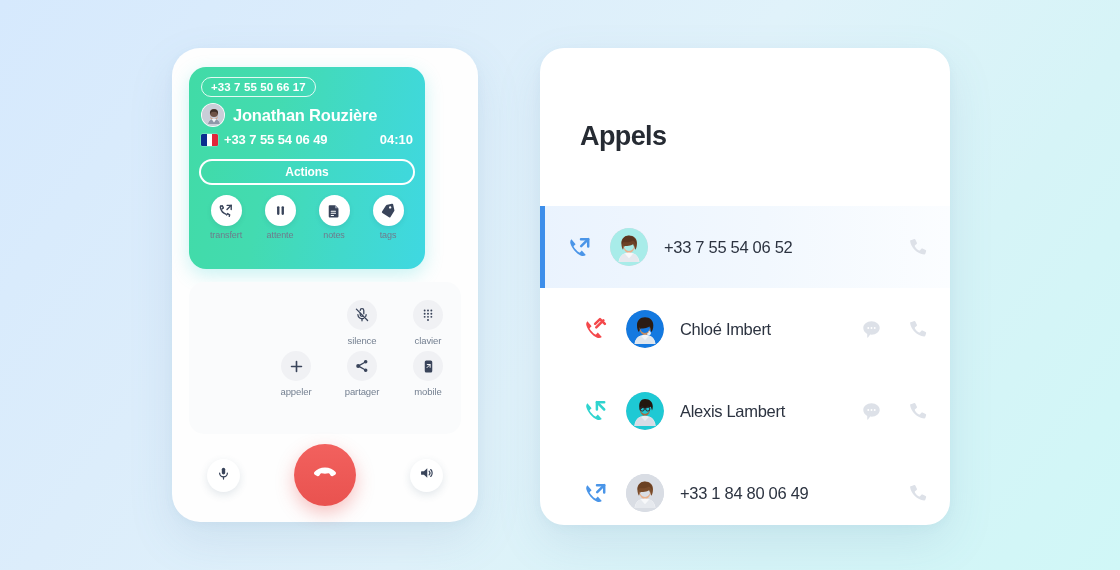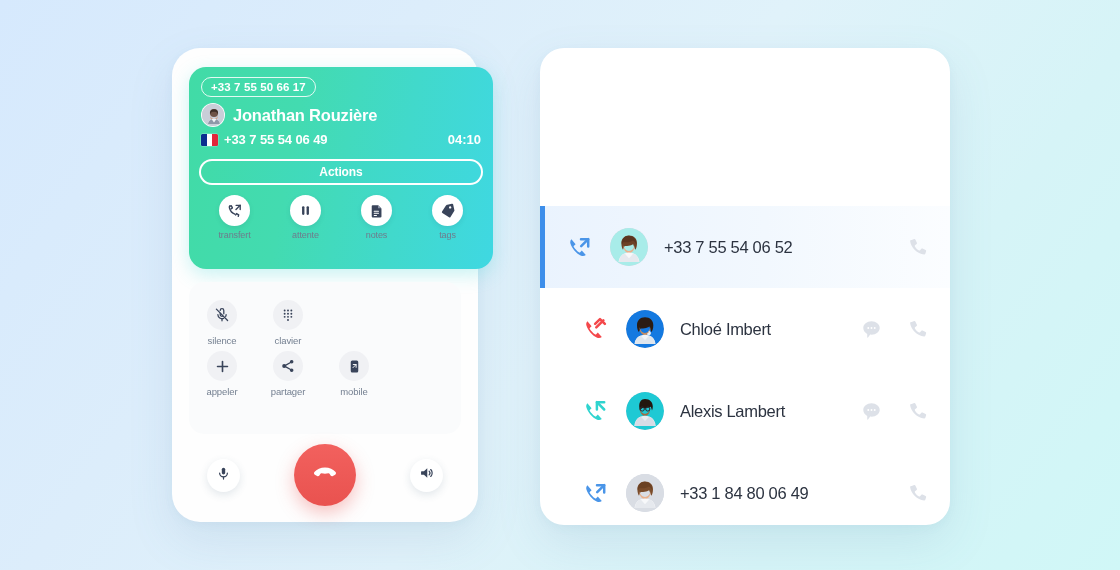--- a/index.html
+++ b/index.html
@@ -16,21 +16,21 @@
   
   #phone-card {
     position: absolute; left: 172px; top: 48px;
     width: 306px; height: 474px;
     background: #fefefe;
     border-radius: 28px;
     box-shadow: 0 18px 46px rgba(90,130,170,0.13), 0 3px 10px rgba(90,130,170,0.06);
   }
   #call-panel {
     position: absolute; left: 17px; top: 19px;
-    width: 304px; height: 202px;
+    width: 236px; height: 202px;
     border-radius: 17px;
     background: linear-gradient(100deg, #41dba6 0%, #43dbb0 34%, #41d9cb 68%, #3fd8e2 100%);
     box-shadow: 0 6px 18px rgba(63,216,214,0.28);
     overflow: hidden;
   }
   #number-badge {
     position: absolute; left: 12px; top: 10px;
     height: 20px; padding: 0 9px;
     border: 1.4px solid rgba(255,255,255,0.85);
     border-radius: 10px;
@@ -88,21 +88,21 @@
     display:flex; align-items:center; justify-content:center;
     box-shadow: 0 2px 5px rgba(40,80,100,0.12);
   }
   .act-label { font-size: 9px; color:#6f7b8c; letter-spacing:-0.1px; }
 
   #mid-panel {
     position: absolute; left: 17px; top: 234px;
     width: 272px; height: 152px;
     background: #fafbfc; border-radius: 15px;
   }
-  .mid-row { position:absolute; left:0; right:0; display:flex; justify-content:flex-start; }
+  .mid-row { position:absolute; left:0; right:0; display:flex; justify-content:flex-end; }
   .mid-row.r1 { top: 18px; } .mid-row.r2 { top: 69px; }
   .mitem { display:flex; flex-direction:column; align-items:center; gap:5px; width:66px; cursor:pointer; }
   .mitem-circle {
     width: 30px; height: 30px; border-radius:50%; background:#f0f1f4;
     display:flex; align-items:center; justify-content:center;
   }
   .mitem-label { font-size:9.5px; color:#737f90; letter-spacing:-0.1px; }
 
   #bottom-bar {
     position:absolute; left:17px; top:396px; width:272px; height:62px;
@@ -348,20 +348,21 @@
           <path d="M15.2 9.2a4 4 0 0 1 0 5.6M17.6 6.8a7.4 7.4 0 0 1 0 10.4" fill="none" stroke="#39445a" stroke-width="1.8" stroke-linecap="round"></path>
         </svg>
       </span>
     </div>
 
   </div>
 </div>
 
 <div id="calls-card">
 
+  <div id="calls-title">Appels</div>
 
   <div id="calls-list">
 
     <div class="call-row active">
       <span class="dir-icon">
         <svg viewBox="0 0 28 28" width="28" height="28">
           <path d="M6.4 6.2c-1.1 1.1-1.5 2.8-.9 4.6 1.5 4.6 5.9 10 10.6 11.9 1.8.7 3.6.3 4.7-.8l-4-4.3-1.6 1.6c-.35.35-.9.4-1.3.12-2-1.4-3.75-3.2-5.1-5.25-.27-.42-.2-.97.16-1.3l1.65-1.55z" fill="#4a95e8"></path>
           <path d="M16 6.2h7.2v7.2" fill="none" stroke="#4a95e8" stroke-width="2.5" stroke-linecap="round" stroke-linejoin="round"></path>
           <path d="M23.2 6.2l-7 7" fill="none" stroke="#4a95e8" stroke-width="2.5" stroke-linecap="round"></path>
         </svg>

